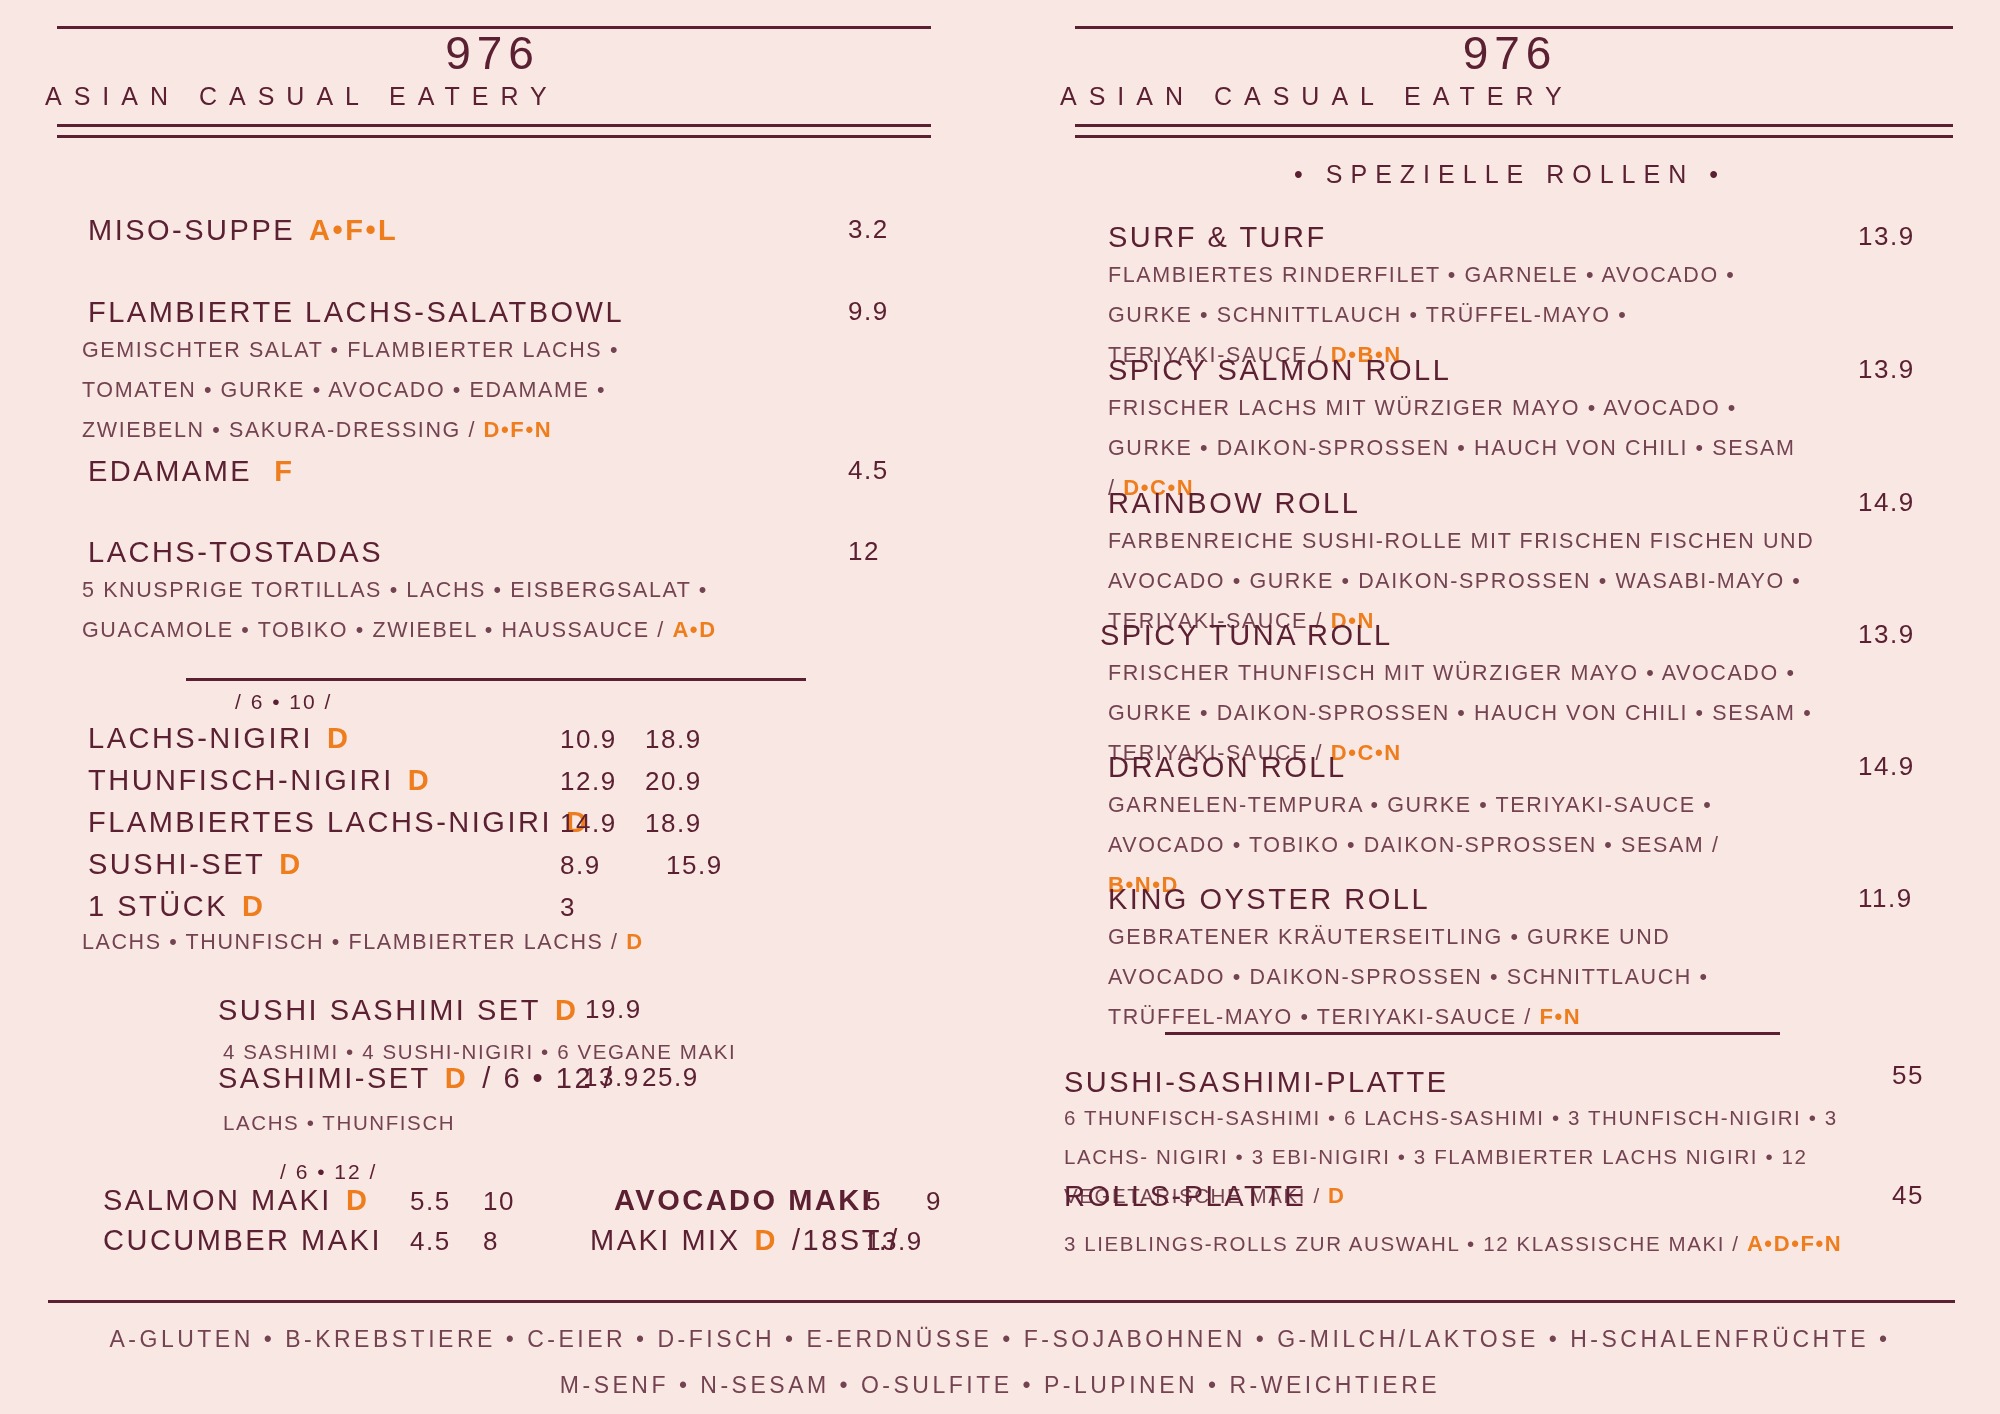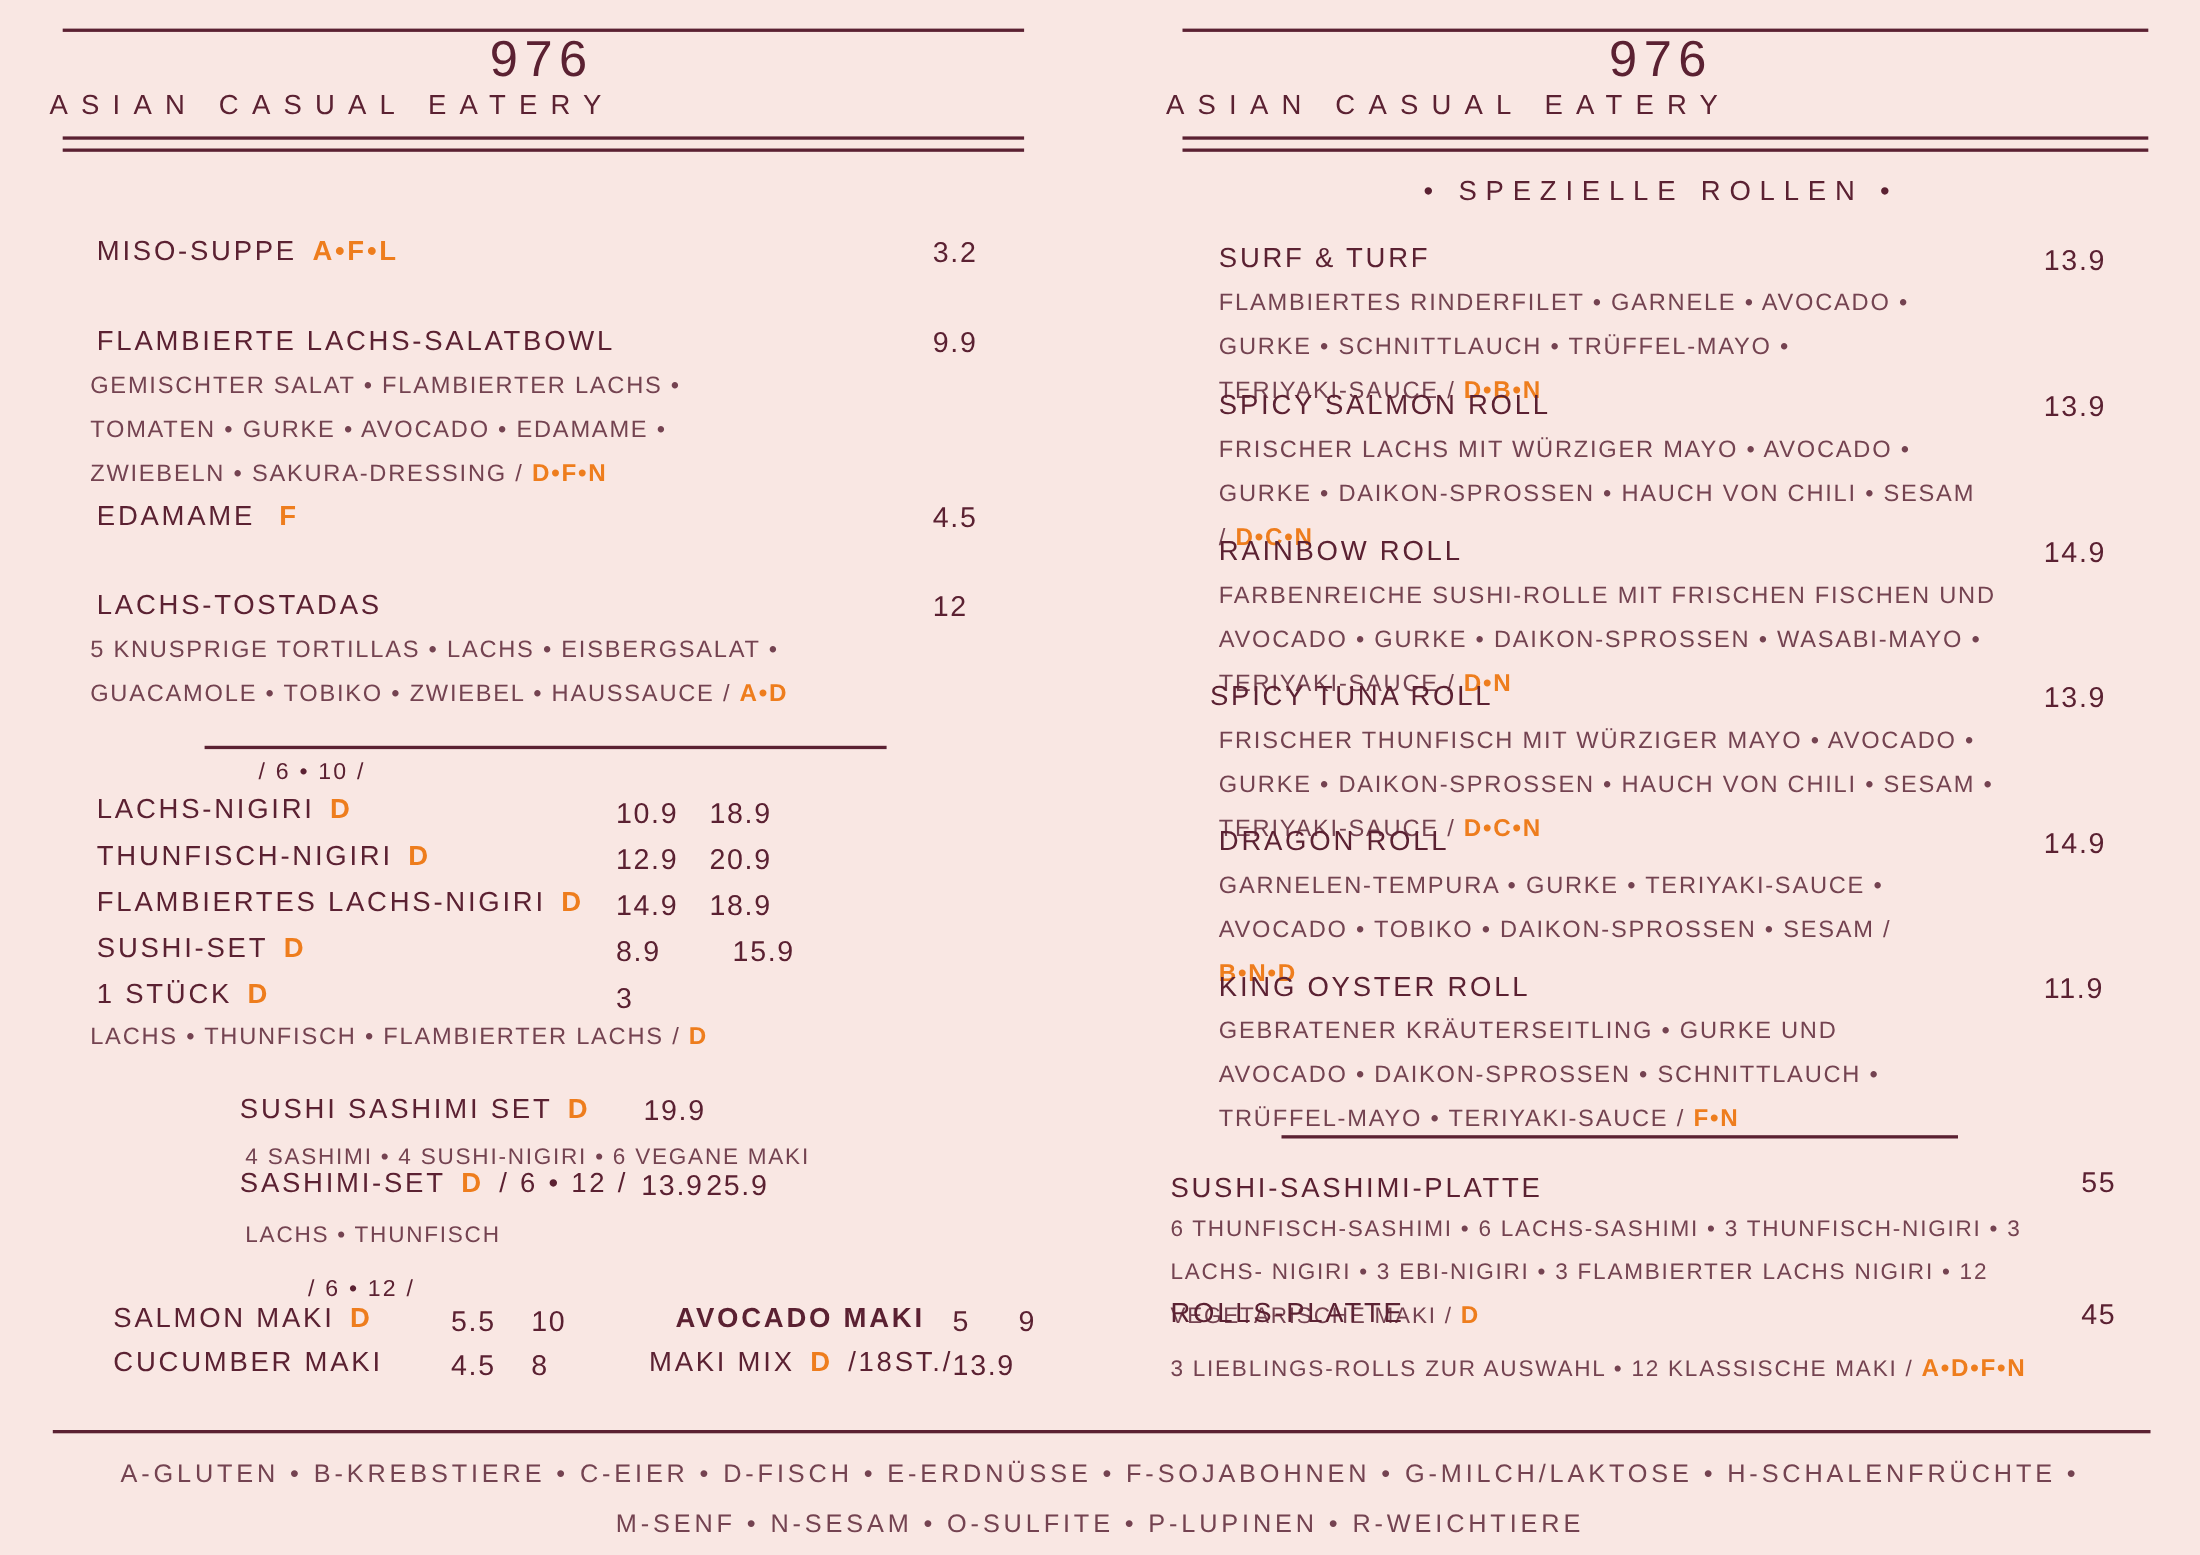--- a/index.html
+++ b/index.html
@@ -16,21 +16,21 @@
     -webkit-font-smoothing:antialiased;
   }
   .col{position:absolute;top:0;height:1414px;}
   #col-left{left:45px;width:895px;}
   #col-right{left:1060px;width:900px;}
   .abs{position:absolute;white-space:nowrap;}
   .rule{position:absolute;height:2.5px;background:var(--ink);}
   .brand{left:0;right:0;text-align:center;font-size:46px;letter-spacing:6px;font-weight:400;}
   .subtitle{left:0;right:0;font-size:25px;letter-spacing:12px;}
   .section-title{left:0;right:0;text-align:center;font-size:25px;letter-spacing:8px;}
-  .iname{font-size:25px;letter-spacing:2.5px;}
+  .iname{font-size:29px;letter-spacing:2.5px;}
   .price{font-size:26px;letter-spacing:1.5px;}
   .code{color:var(--accent);font-weight:bold;}
   .gap{margin-left:14px;}
   .desc{
     position:absolute;font-size:21.5px;letter-spacing:1.6px;
     color:var(--ink-soft);line-height:40px;white-space:normal;
   }
   .desc .code{font-size:22px;}
   .note{font-size:21px;letter-spacing:2px;color:var(--ink);}
   .small-desc{font-size:20.5px;line-height:39px;}

